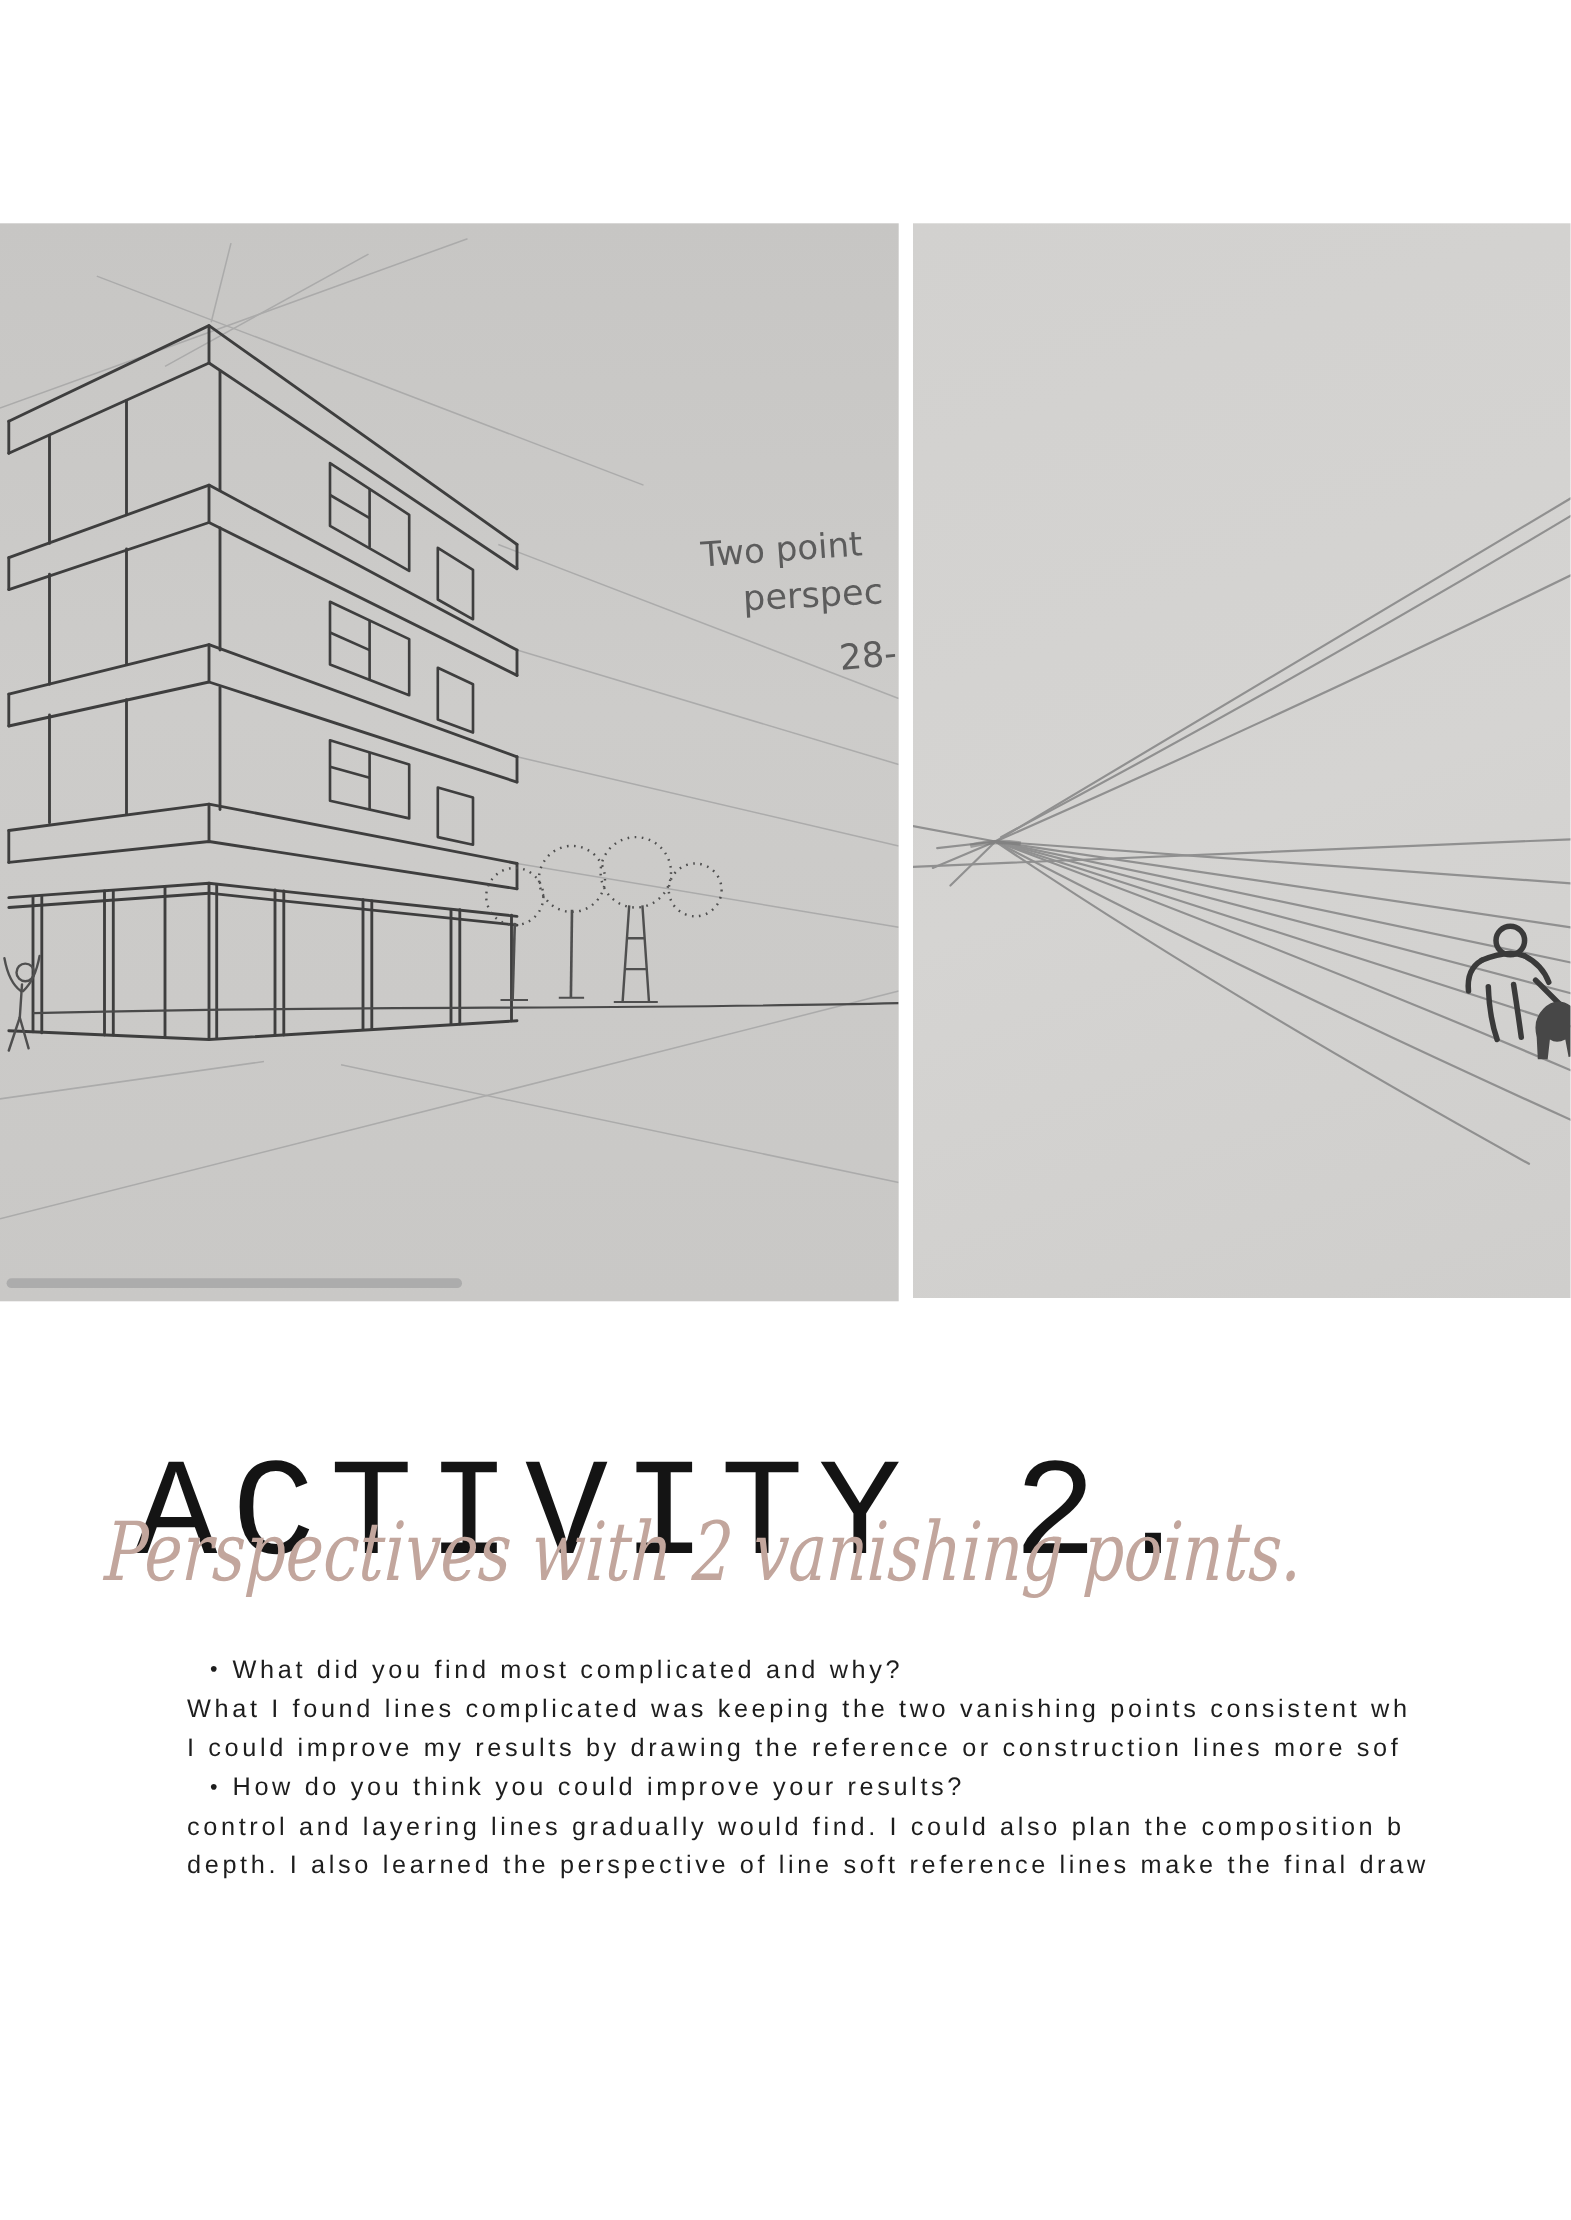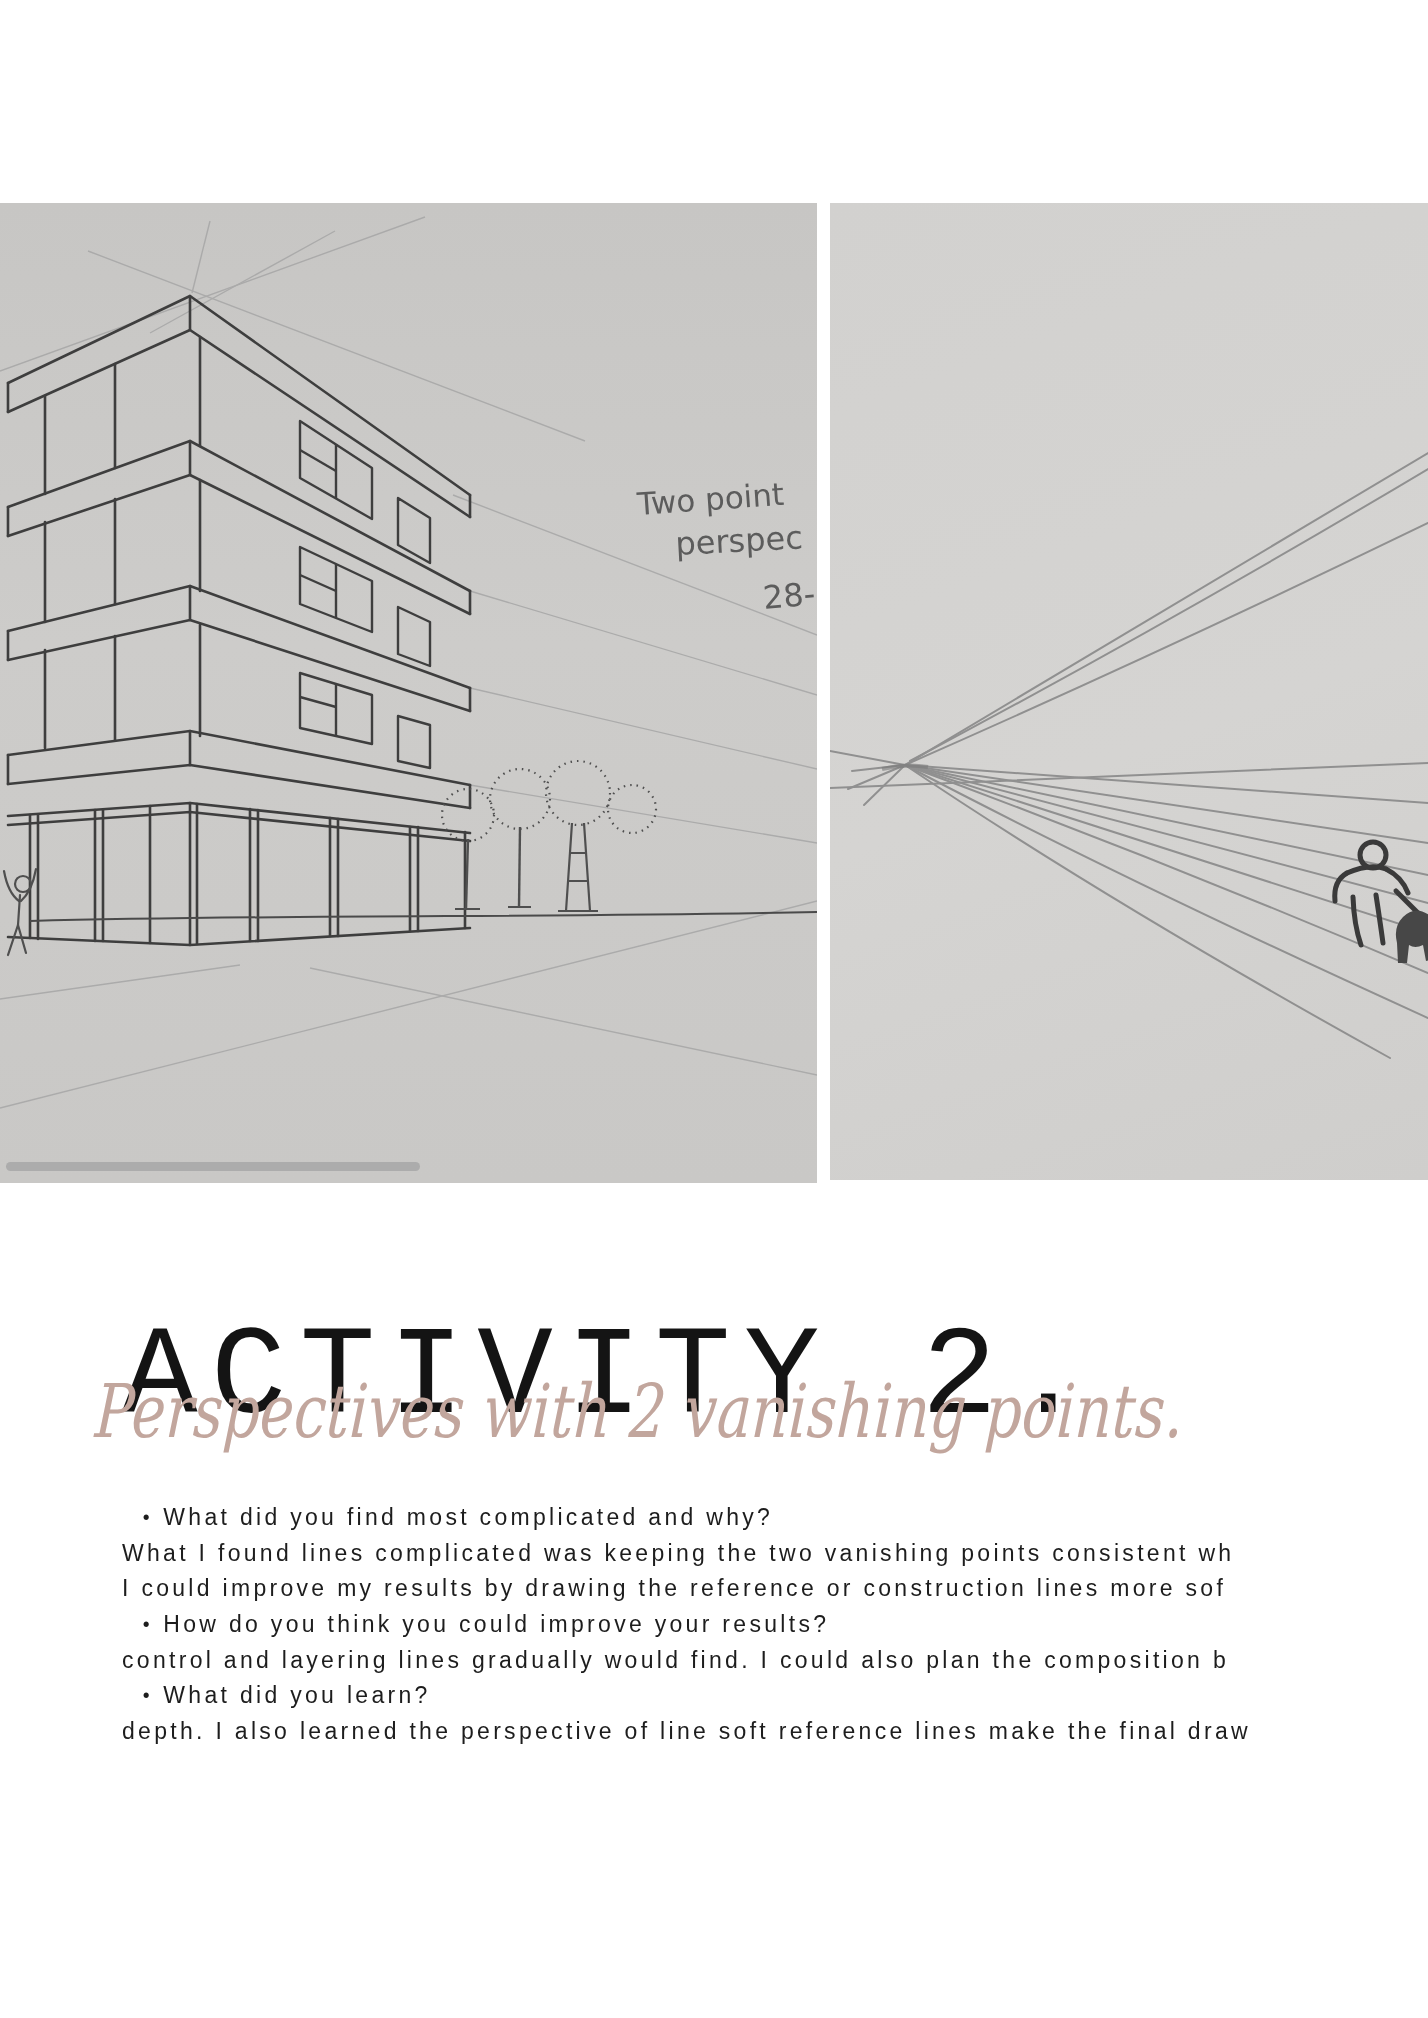--- a/index.html
+++ b/index.html
@@ -22,21 +22,21 @@
     white-space:nowrap;}
   
   #script-subtitle{position:absolute;left:98px;top:1368px;
     font-family:"DejaVu Serif",serif;font-style:italic;font-weight:400;
     font-size:74px;letter-spacing:0em;color:var(--subtitle,#c2a69d);
     transform:scaleX(.78) skewX(-4deg);transform-origin:left top;white-space:nowrap;}
   
   #qa-section{position:absolute;left:122px;top:1500px;width:1306px;
     font-size:23px;letter-spacing:3.3px;color:var(--body_text,#1d1d1d);
     line-height:35.7px;white-space:nowrap;overflow:hidden;}
-  .qa-line{height:35.7px;overflow:hidden;}
+  .qa-line{height:35.7px;overflow:hidden;margin-left:48px;}
   .qa-line.question{padding-left:20px;}
   .qa-line .bullet{display:inline-block;margin-right:10px;transform:scale(.85);}
   svg text.hand{font-family:"DejaVu Sans",sans-serif;fill:#5c5c5c;}
 </style>
 </head>
 <body>
 
 <div id="page">
 
   <div id="left-sketch" class="sketch">
@@ -203,19 +203,16 @@
   <div id="qa-section">
     <div class="qa-line question">
       <span class="bullet">•</span><span>What did you find most complicated and why?</span>
     </div>
     <div class="qa-line answer">What I found lines complicated was keeping the two vanishing points consistent wh</div>
     <div class="qa-line answer">I could improve my results by drawing the reference or construction lines more sof</div>
     <div class="qa-line question">
       <span class="bullet">•</span><span>How do you think you could improve your results?</span>
     </div>
     <div class="qa-line answer">control and layering lines gradually would find. I could also plan the composition b</div>
-    <div class="qa-line question">
-      <span class="bullet">•</span><span>What did you learn?</span>
-    </div>
     <div class="qa-line answer">depth. I also learned the perspective of line soft reference lines make the final draw</div>
   </div>
 
 </div>
 
 </body></html>

